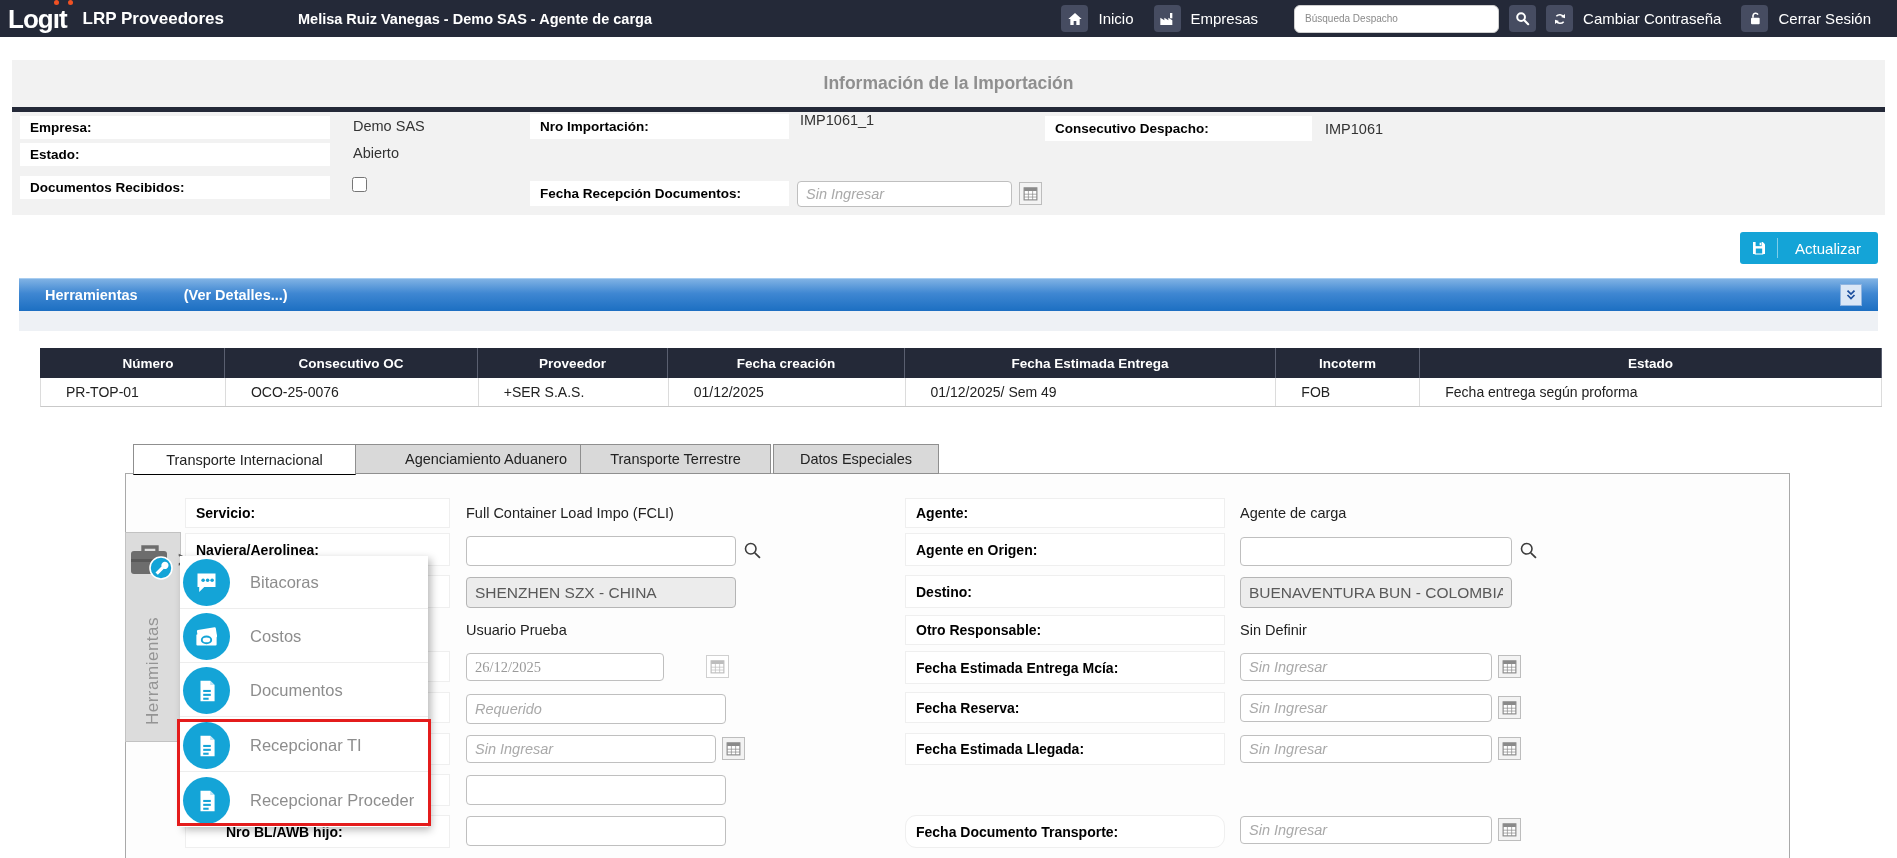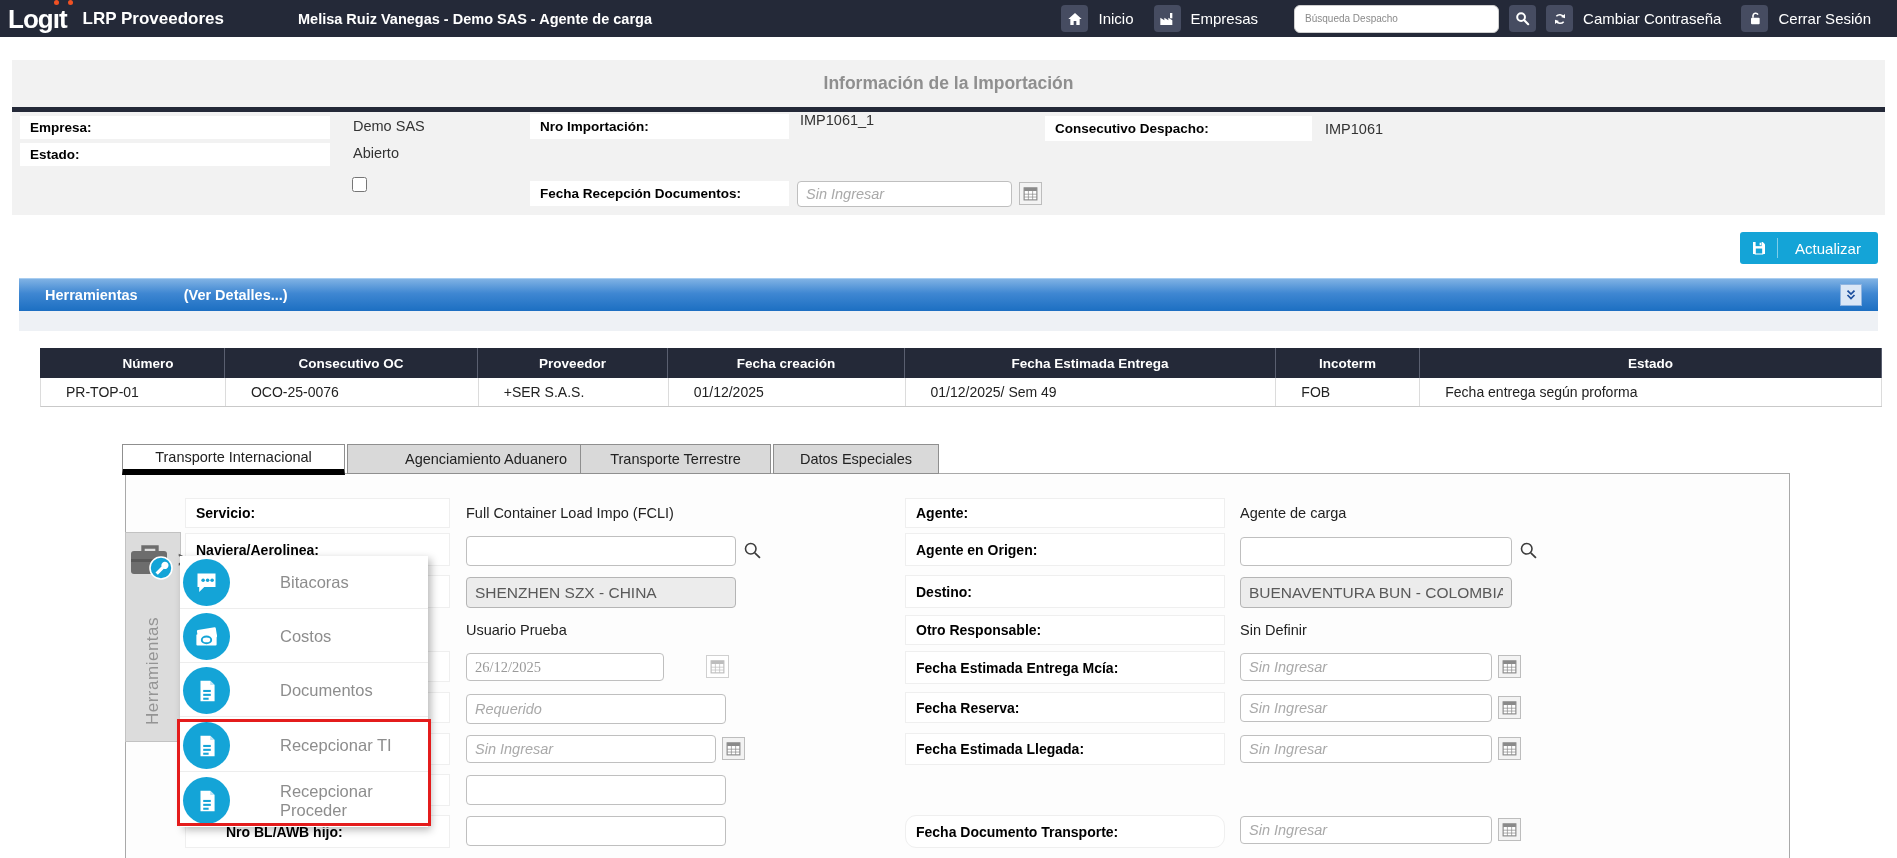--- a/index.html
+++ b/index.html
@@ -54,40 +54,40 @@
   
   .tbl-head { left:40px; top:348px; width:1842px; height:30px; display:flex; background:#242938; }
   .tbl-head div { color:#fff; font-weight:bold; font-size:13.5px; display:flex; align-items:center; justify-content:center; border-right:1px solid #5a5f70; }
   .tbl-row { left:40px; top:378px; width:1842px; height:29px; display:flex; background:#fff; border-bottom:1px solid #c9c9c9; border-left:1px solid #dcdcdc; }
   .tbl-row div { font-size:14px; color:#222; display:flex; align-items:center; padding-left:25px; border-right:1px solid #dcdcdc; }
   .c0{width:185px;padding-left:32px;} .c1{width:253px;} .c2{width:190px;} .c3{width:237px;} .c4{width:371px;} .c5{width:144px;} .c6{width:462px;}
 
   
   .tab { top:444px; height:30px; border:1px solid #8f8f8f; background:#d9d9d9; display:flex; align-items:center; justify-content:center;
          font-size:14.5px; color:#222; cursor:pointer; z-index:3; }
-  .tab.active { background:#fff; border-bottom:6px solid #000000; height:31px; z-index:4; }
+  .tab.active { background:#fff; border-bottom:1px solid #000000; height:31px; z-index:4;margin-left:11px; }
   .panel { left:125px; top:473px; width:1665px; height:385px; border:1px solid #a9a9a9; border-bottom:none; background:#fdfdfd; }
 
   .fstrip { background:#fff; border:1px solid #efefef; display:flex; align-items:center; font-weight:bold; font-size:14px; color:#000; padding-left:10px; }
   .plain-text { font-size:14.5px; color:#222; }
 
   .cal-btn { width:23px; height:23px; background:#f3f3f3; border:1px solid #bdbdbd; display:flex; align-items:center; justify-content:center; }
 
   
   .side-tab { left:125px; top:532px; width:56px; height:210px; background:#dcdcdc; border:1px solid #c2c2c2; z-index:5; }
   .side-label { left:125px; top:598px; width:56px; height:146px; display:flex; align-items:center; justify-content:center; z-index:6; }
   .side-label span { transform:rotate(-90deg); white-space:nowrap; font-size:17px; color:#949494; letter-spacing:.5px; }
   .side-expander { left:128px; top:540px; width:54px; height:48px; z-index:7; cursor:pointer; }
   .side-expander .gt { position:absolute; right:-6px; top:10px; color:#5f5f5f; font-size:17px; font-weight:bold; transform:scaleY(1.3); }
 
   
   .menu { left:180px; top:556px; width:248px; height:271px; background:#fff; box-shadow:3px 3px 8px rgba(0,0,0,.28); z-index:8; }
   .menu-item { position:absolute; left:0; width:248px; height:53px; background:#fff; border-bottom:1px solid #ededed; display:flex; align-items:center; cursor:pointer; }
   .menu-item .circle { position:absolute; left:3px; top:3px; width:47px; height:47px; border-radius:50%; background:#14a4d7; display:flex; align-items:center; justify-content:center; }
-  .menu-item .mlabel { margin-left:100px; font-size:16.5px; color:#8d8d8d; }
+  .menu-item .mlabel { margin-left:70px; font-size:16.5px; color:#8d8d8d; }
   .red-box { left:177px; top:719px; width:254px; height:107px; border:3px solid #e41c1c; z-index:9; pointer-events:none; }
 
   input[type="checkbox"] { width:15px; height:15px; }
 </style>
 </head>
 <body>
 
 <div class="screen">
 
   <div class="abs navbar">
@@ -144,20 +144,21 @@
   <div class="abs band page-title">Información de la Importación</div>
   <div class="abs dark-divider"></div>
   <div class="abs band info-band"></div>
 
   <div class="abs lstrip" style="left:20px; top:116px; width:310px; height:23px;">Empresa:</div>
   <div class="abs val" style="left:353px; top:118px;">Demo SAS</div>
 
   <div class="abs lstrip" style="left:20px; top:143px; width:310px; height:23px;">Estado:</div>
   <div class="abs val" style="left:353px; top:145px;">Abierto</div>
 
+  <div class="abs lstrip" style="left:20px; top:176px; width:310px; height:23px;">Documentos Recibidos:</div>
   <input type="checkbox" class="abs" style="left: 352px; top: 177px;">
 
   <div class="abs lstrip" style="left:530px; top:114px; width:259px; height:25px;">Nro Importación:</div>
   <div class="abs val" style="left:800px; top:112px;">IMP1061_1</div>
 
   <div class="abs lstrip" style="left:1045px; top:116px; width:267px; height:25px;">Consecutivo Despacho:</div>
   <div class="abs val" style="left:1325px; top:110px;margin-top:11px;">IMP1061</div>
 
   <div class="abs lstrip" style="left:530px; top:181px; width:259px; height:25px;">Fecha Recepción Documentos:</div>
   <input class="abs text-input" style="left: 797px; top: 181px; width: 215px;" placeholder="Sin Ingresar">

